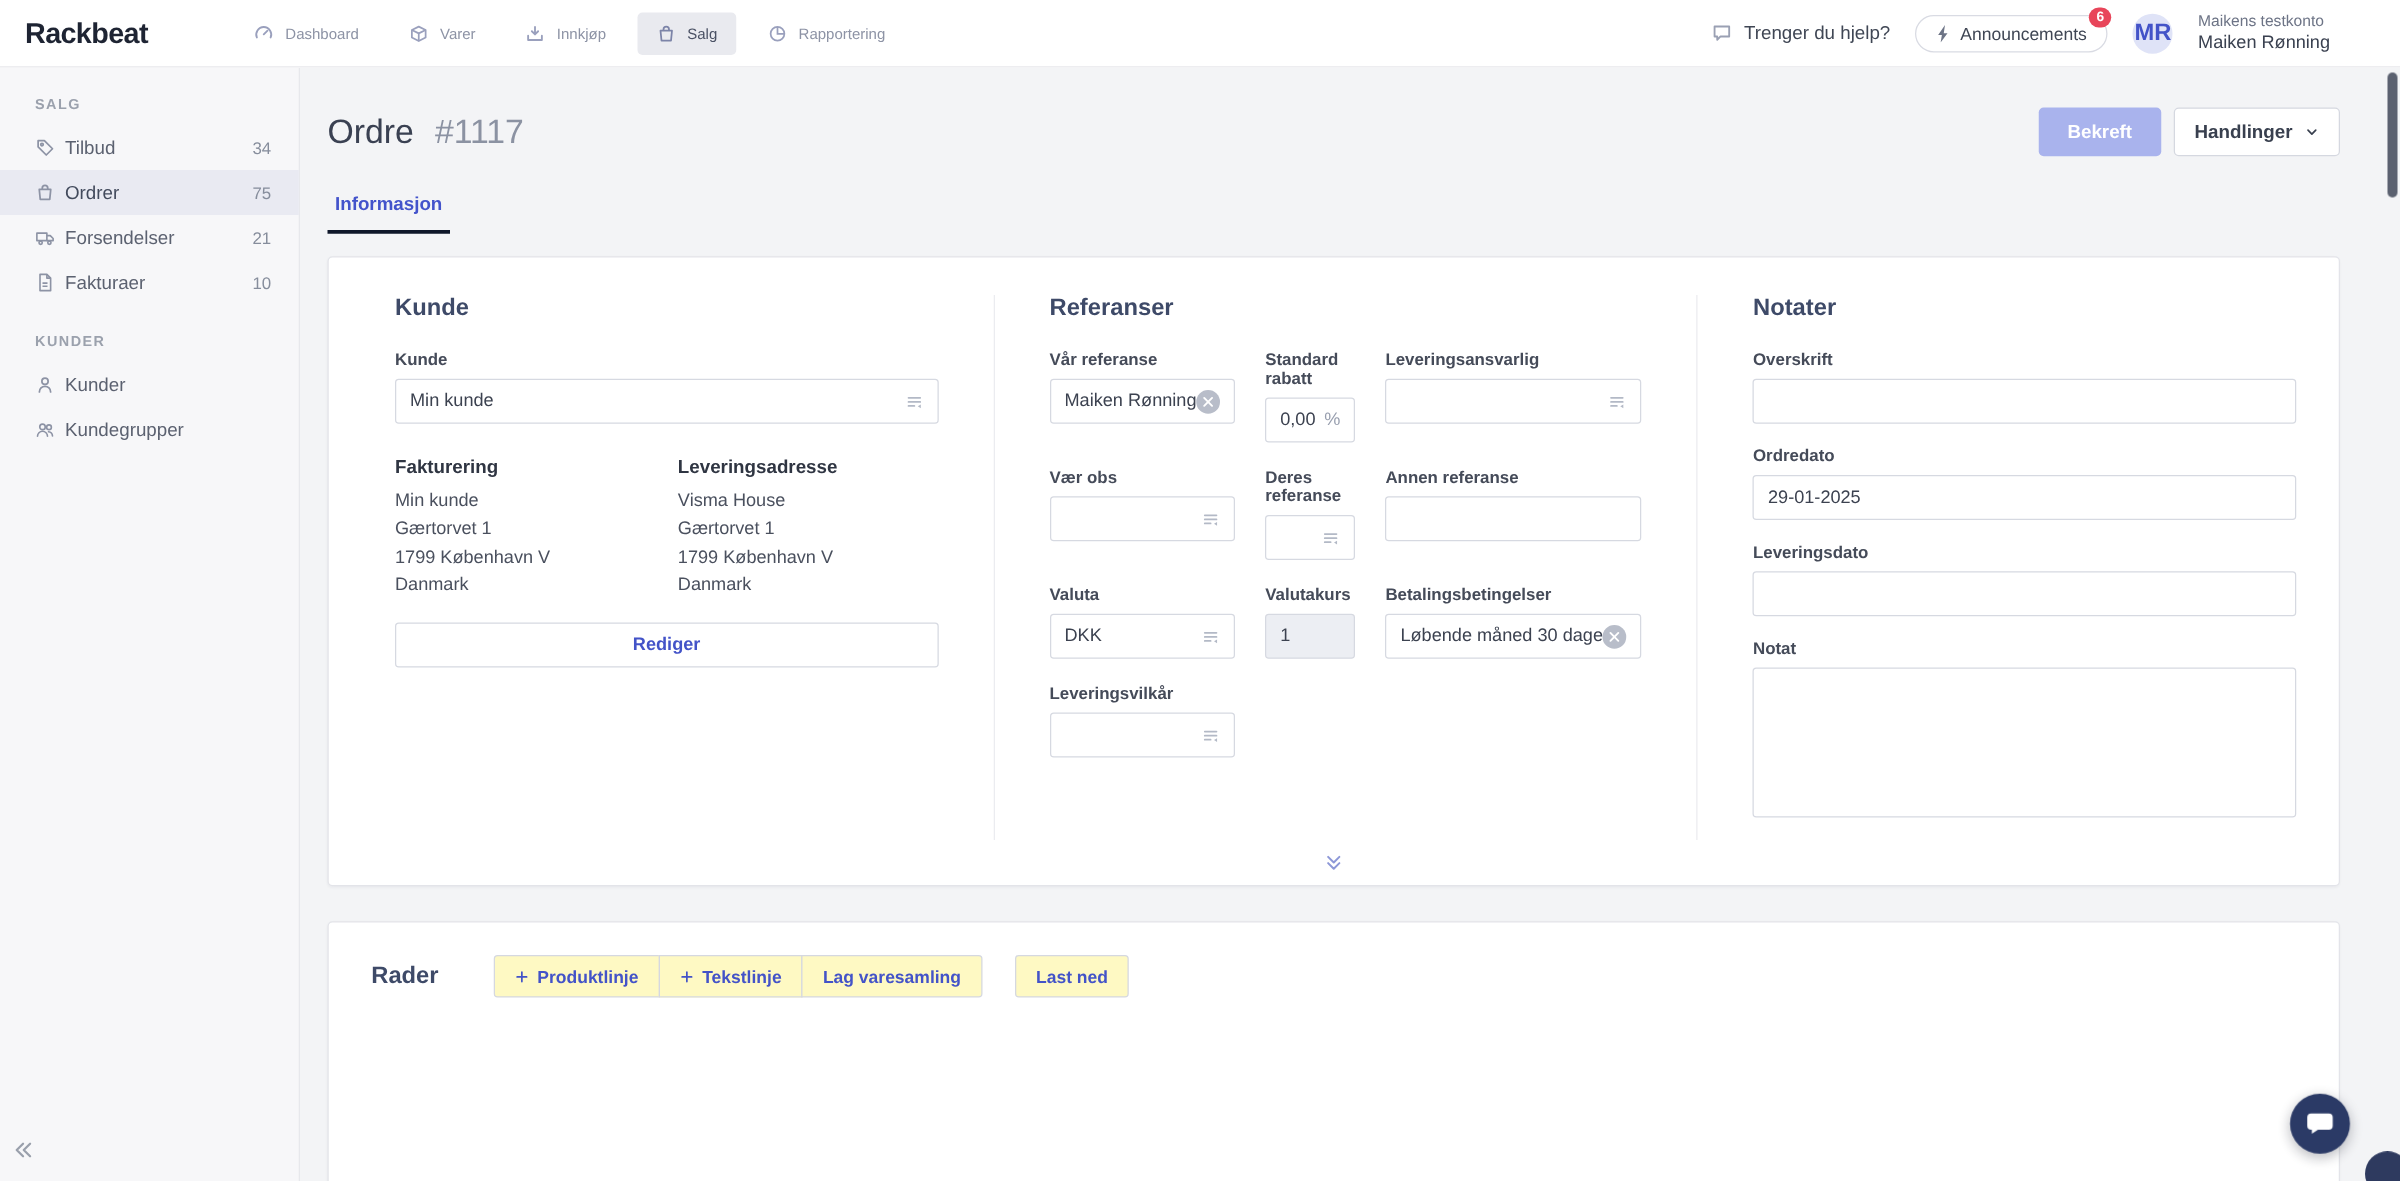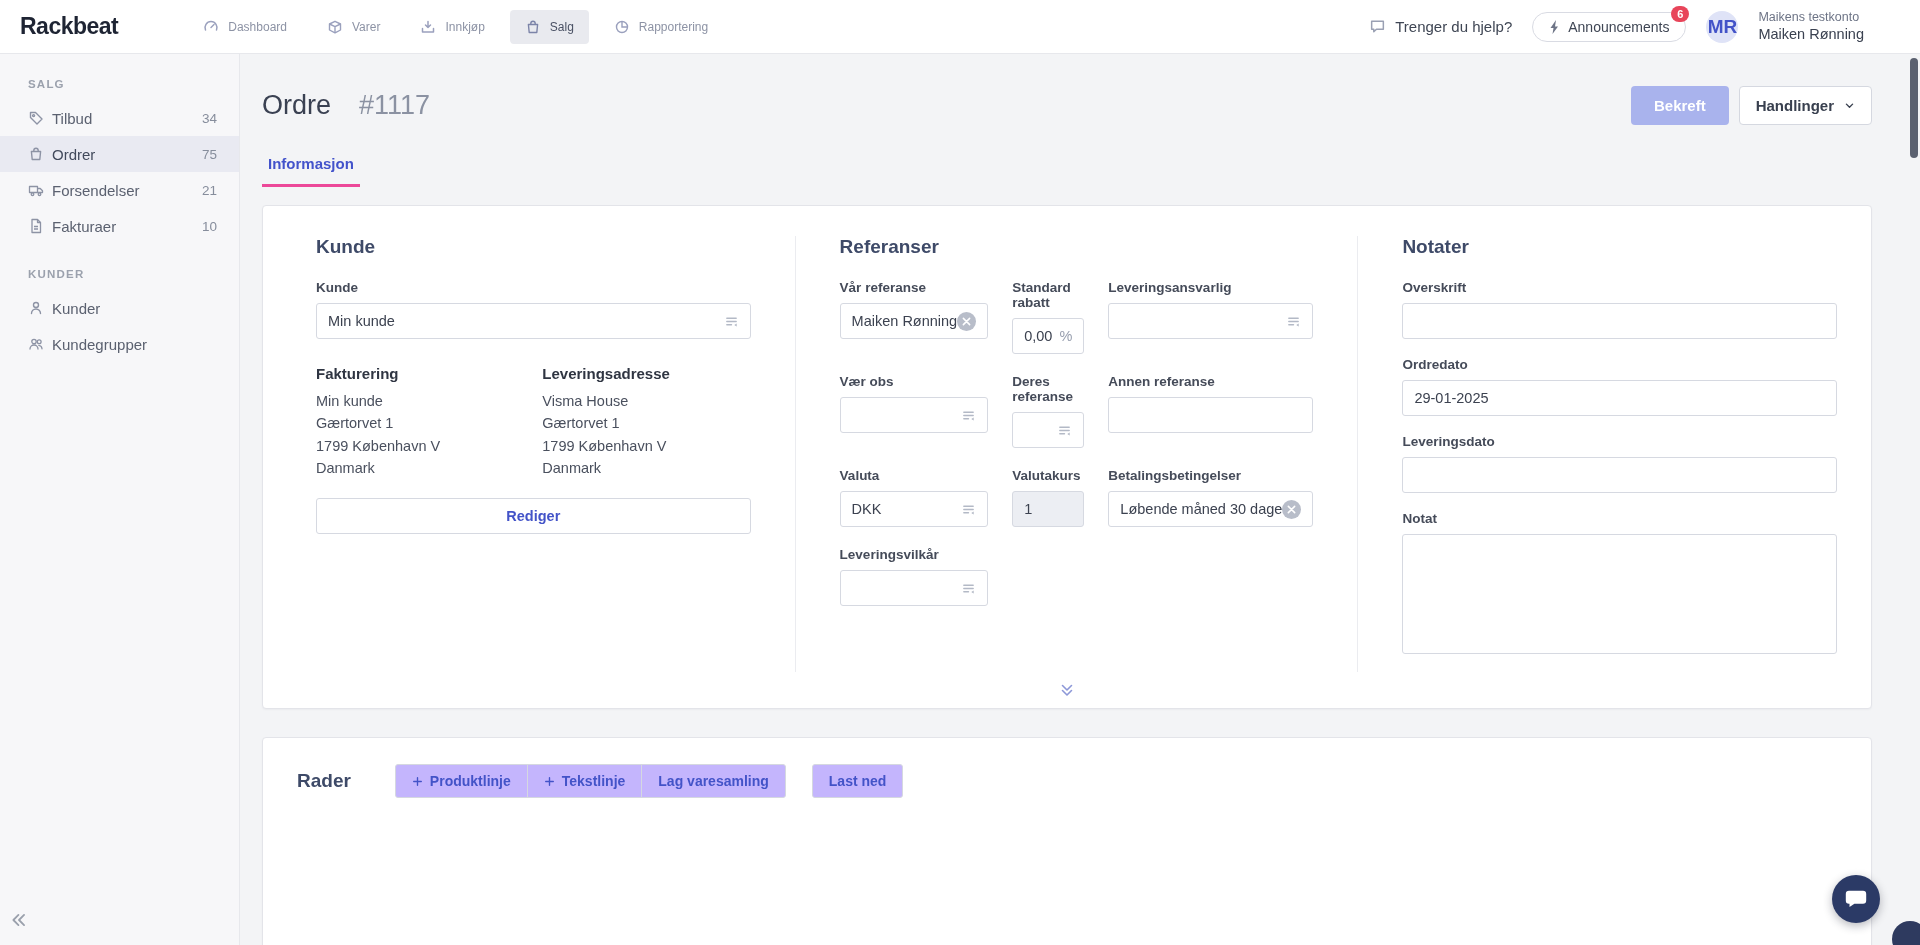--- a/index.html
+++ b/index.html
@@ -60,37 +60,37 @@
     padding:0 22px 0 28px; color:#5b6170; font-size:15px; cursor:pointer;
   }
   .side-item .ic { color:#8d93a5; }
   .side-item.active { background:#e9eaf2; color:#424a5c; }
   .side-item .count { margin-left:auto; color:#868d9c; font-size:13.5px; }
   .collapse { position:absolute; left:10px; bottom:16px; color:#9aa0ac; cursor:pointer; }
 
   
   .main { margin-left:240px; padding:86px 48px 0 22px; }
   .page-head { display:flex; align-items:center; }
-  .page-title { display:flex; align-items:flex-start; gap:28px; }
+  .page-title { display:flex; align-items:flex-start; gap:17px; }
   .page-title .t1 { font-size:27px; font-weight:500; color:#3a4152; }
   .page-title .t2 { font-size:27px; font-weight:400; color:#8b92a2; }
   .head-actions { margin-left:auto; display:flex; gap:10px; }
   .btn-confirm {
     background:#a9b3ed; color:#fff; border:none; border-radius:4px;
     font-family:inherit; font-size:15px; font-weight:600; padding:10px 23px; cursor:pointer;
   }
   .btn-actions {
     background:#fff; color:#39404f; border:1px solid #d5d8e0; border-radius:4px;
     font-family:inherit; font-size:15px; font-weight:600; padding:10px 16px;
     display:flex; align-items:center; gap:10px; cursor:pointer;
   }
   .tabs { margin-top:22px; }
   .tab {
     display:inline-block; padding:8px 6px 12px; color:#4353cb;
-    font-size:15px; font-weight:600; border-bottom:3px solid #ec4899; cursor:pointer;
+    font-size:15px; font-weight:600; border-bottom:3px solid #0f172a; cursor:pointer;
   }
 
   
   .card {
     background:#fff; border:1px solid #e3e4e9; border-radius:4px;
     box-shadow:0 1px 2px rgba(20,24,40,.04);
   }
   .card-info { margin-top:18px; padding:30px 34px 36px; display:flex; position:relative; }
   .col { flex:1; }
   .col + .col { border-left:1px solid #ebecf0; }
@@ -128,21 +128,21 @@
   .expand-btn {
     position:absolute; bottom:6px; left:50%; transform:translateX(-50%);
     color:#8d98d8; cursor:pointer; padding:4px;
   }
 
   
   .card-rader { margin-top:28px; padding:26px 34px; min-height:420px; }
   .rader-head { display:flex; align-items:center; }
   .rader-buttons { display:flex; margin-left:44px; }
   .rbtn {
-    height:34px; padding:0 16px; background:#c4b5fd; border:1px solid #d5d8e0;
+    height:34px; padding:0 16px; background:#fef9c3; border:1px solid #d5d8e0;
     color:#4353c8; font-family:inherit; font-size:14px; font-weight:600;
     display:flex; align-items:center; gap:7px; cursor:pointer;
   }
   .rbtn + .rbtn { margin-left:-1px; }
   .rbtn:first-child { border-radius:3px 0 0 3px; }
   .rbtn.group-last { border-radius:0 3px 3px 0; }
   .rbtn.standalone { border-radius:3px; margin-left:26px; }
   .empty-state { text-align:center; margin-top:92px; font-size:30px; font-weight:600; color:#7d8496; }
 
   

